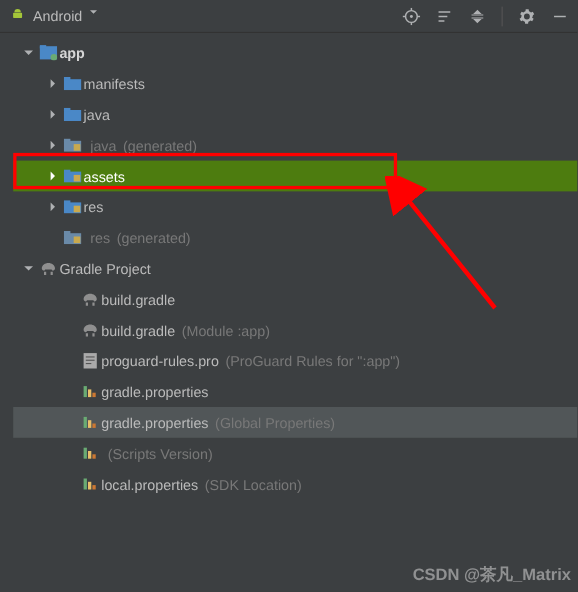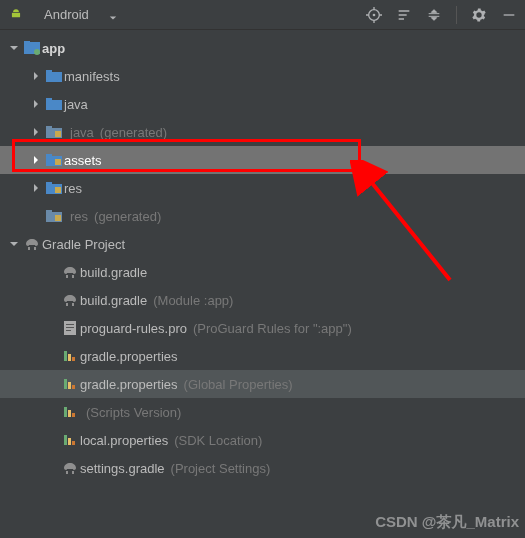--- a/index.html
+++ b/index.html
@@ -1,25 +1,25 @@
 <!DOCTYPE html>
 <html><head>
   <meta charset="utf-8">
   <style>
     * { margin: 0; padding: 0; box-sizing: border-box; font-family: -apple-system, "Segoe UI", Arial, sans-serif; }
     body { width: 525px; height: 538px; background: #3c3f41; color: #bbbbbb; font-size: 13px; overflow: hidden; position: relative; }
     .toolbar { height: 30px; background: #3c3f41; display: flex; align-items: center; padding: 0 8px; border-bottom: 1px solid #323232; }
-    .toolbar-left { display: flex; align-items: flex-end; gap: 20px; }
+    .toolbar-left { display: flex; align-items: flex-start; gap: 6px; }
     .android-icon { width: 16px; height: 14px; fill: #a4c639; }
     .dropdown-arrow { width: 8px; height: 8px; fill: #afb1b3; }
     .toolbar-right { margin-left: auto; display: flex; align-items: center; gap: 14px; }
     .tb-icon { width: 16px; height: 16px; fill: #afb1b3; cursor: pointer; }
-    .tree { padding: 4px 0; }
+    .tree { padding: 4px 0; margin-left: 12px; }
     .row { display: flex; align-items: center; height: 28px; padding-left: 0; cursor: pointer; position: relative; }
-    .row.selected { background: #737373; color: #fff; }
+    .row.selected { background: #4d7c0f; color: #fff; }
     .row.dim-selected { background: #515658; }
     .indent { display: inline-block; }
     .arrow { width: 16px; text-align: center; flex-shrink: 0; fill: #afb1b3; }
     .arrow svg { width: 10px; height: 10px; }
     .no-arrow { width: 16px; flex-shrink: 0; }
     .icon { width: 20px; display: flex; align-items: center; justify-content: center; flex-shrink: 0; }
     .label { white-space: nowrap; }
     .muted { color: #787878; margin-left: 6px; }
     .folder { fill: #4a88c7; }
     .folder-src { fill: #4a88c7; }
@@ -270,31 +270,20 @@
         <svg width="14" height="14" viewBox="0 0 14 14" class="prop-bars">
           <rect x="1" y="2" width="3" height="10"></rect>
           <rect x="5" y="5" width="3" height="7"></rect>
           <rect x="9" y="8" width="3" height="4"></rect>
         </svg>
       </span>
     <span class="label">local.properties</span>
     <span class="muted">(SDK Location)</span>
   </div>
 
-  <div class="row">
-    <span class="indent" style="width:44px"></span>
-      <span class="no-arrow"></span>
-    <span class="icon">
-        <svg width="16" height="14" viewBox="0 0 16 14">
-          <path class="elephant" d="M2 7c0-3 3-5 6-5s6 2 6 5c0 1-1 2-2 2-1 0-1-1-1-1h-6s0 1-1 1-2-1-2-2zm2 3v3h2v-3m4 0v3h2v-3"></path>
-        </svg>
-      </span>
-    <span class="label">settings.gradle</span>
-    <span class="muted">(Project Settings)</span>
-  </div>
 
 </div>
 
 <div class="highlight-box"></div>
 <svg class="red-arrow" style="left:350px;top:160px" width="110" height="130" viewBox="0 0 110 130">
   <defs>
       <marker id="ah" markerWidth="10" markerHeight="10" refX="2" refY="5" orient="auto">
         <path d="M0 0L10 5L0 10z" fill="#ff0000"></path>
       </marker>
     </defs>

